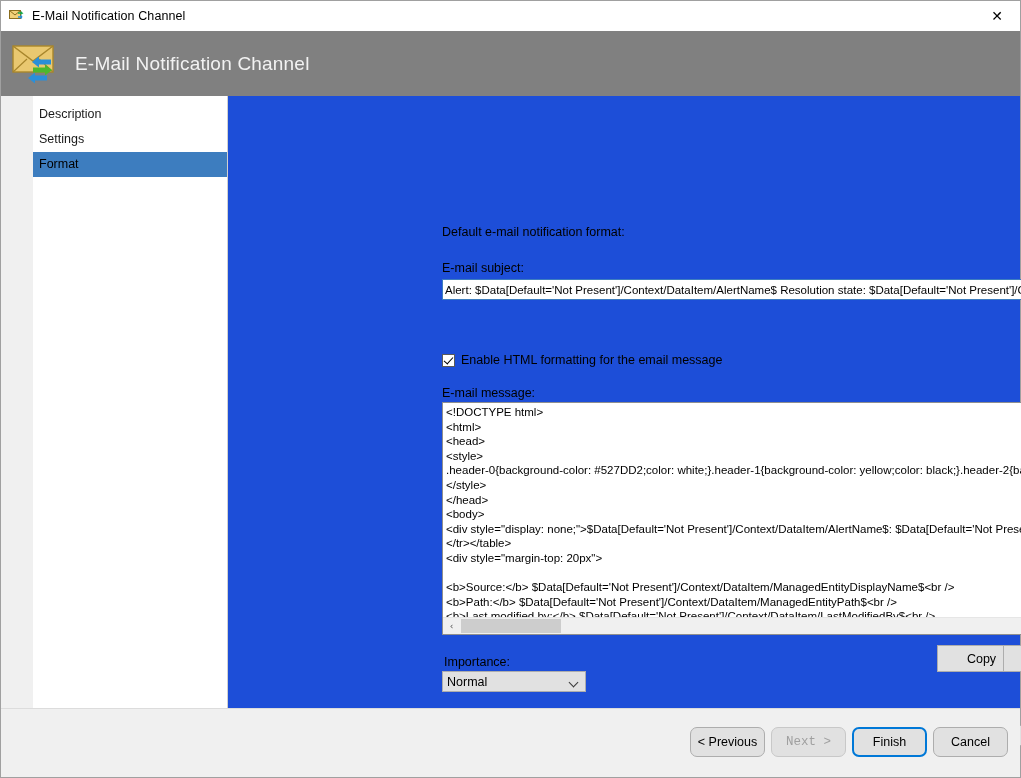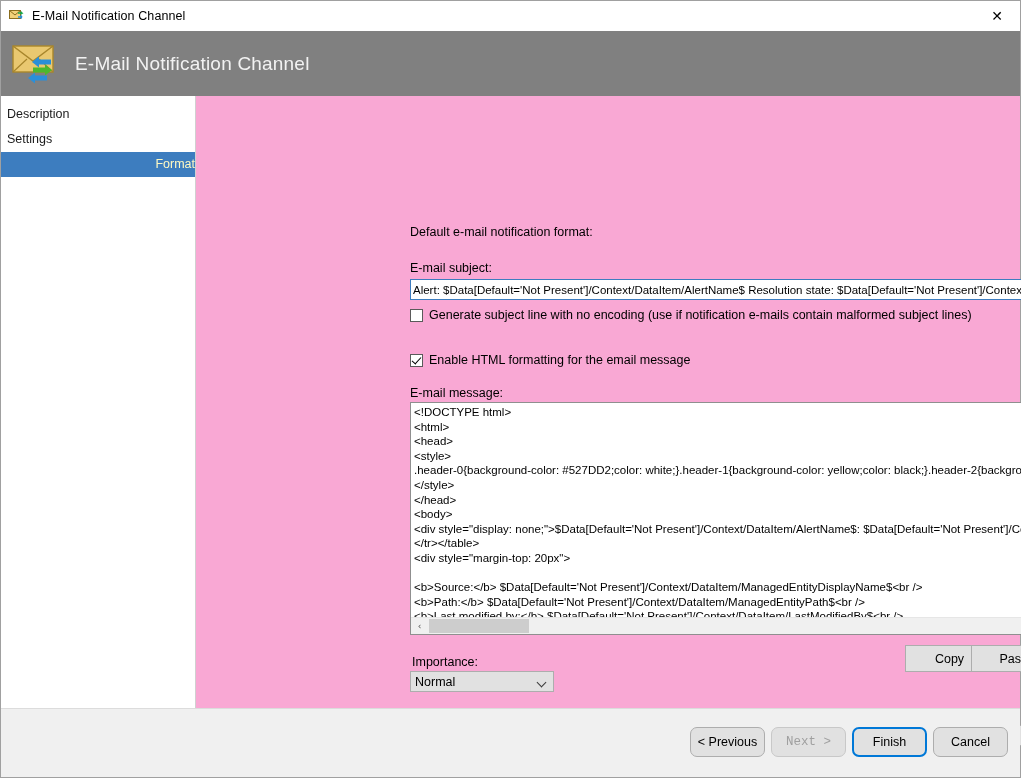--- a/index.html
+++ b/index.html
@@ -79,47 +79,47 @@
     font-weight: normal;
     letter-spacing: 0.2px;
   }
 
   
   .body-area {
     flex: 1 1 auto;
     display: flex;
     background: #f0f0f0;
     min-height: 0;
+    margin-left: 32px;
   }
   .sidebar {
     width: 195px;
     background: #ffffff;
     border-right: 1px solid #d0d0d0;
     flex: 0 0 auto;
     padding-top: 6px;
     box-sizing: border-box;
   }
   .sidebar-item {
     height: 25px;
     line-height: 25px;
     padding-left: 6px;
     font-size: 12.5px;
     color: #1a1a1a;
     white-space: nowrap;
   }
   .sidebar-item.selected {
     background: #3d7dbf;
-    color: #fef9c3;
-    text-align: right;
+    color: #000000;
   }
 
   .content {
     flex: 1 1 auto;
     position: relative;
-    background: #f9a8d4;
+    background: #1d4ed8;
     padding: 0;
   }
 
   .lbl {
     font-size: 12.5px;
     color: #000;
     position: absolute;
     white-space: nowrap;
   }
 
@@ -319,24 +319,20 @@
     </div>
 
     <div class="content">
 
       <div class="lbl" style="left:214px; top:129px;">Default e-mail notification format:</div>
 
       <div class="lbl" style="left:214px; top:165px;">E-mail subject:</div>
 
       <input class="subject-input" type="text" value="Alert: $Data[Default='Not Present']/Context/DataItem/AlertName$ Resolution state: $Data[Default='Not Present']/Context/DataItem/ResolutionStateName$" style="">
 
-      <div class="cbrow" style="left:214px; top:212px;">
-        <span class="cbox"></span>
-        <span class="cb-label">Generate subject line with no encoding (use if notification e-mails contain malformed subject lines)</span>
-      </div>
 
       <div class="cbrow" style="left:214px; top:257px;">
         <span class="cbox checked"></span>
         <span class="cb-label">Enable HTML formatting for the email message</span>
       </div>
 
       <div class="lbl" style="left:214px; top:290px;">E-mail message:</div>
 
       <div class="msgbox">
         <div class="msgtext">&lt;!DOCTYPE html&gt;

